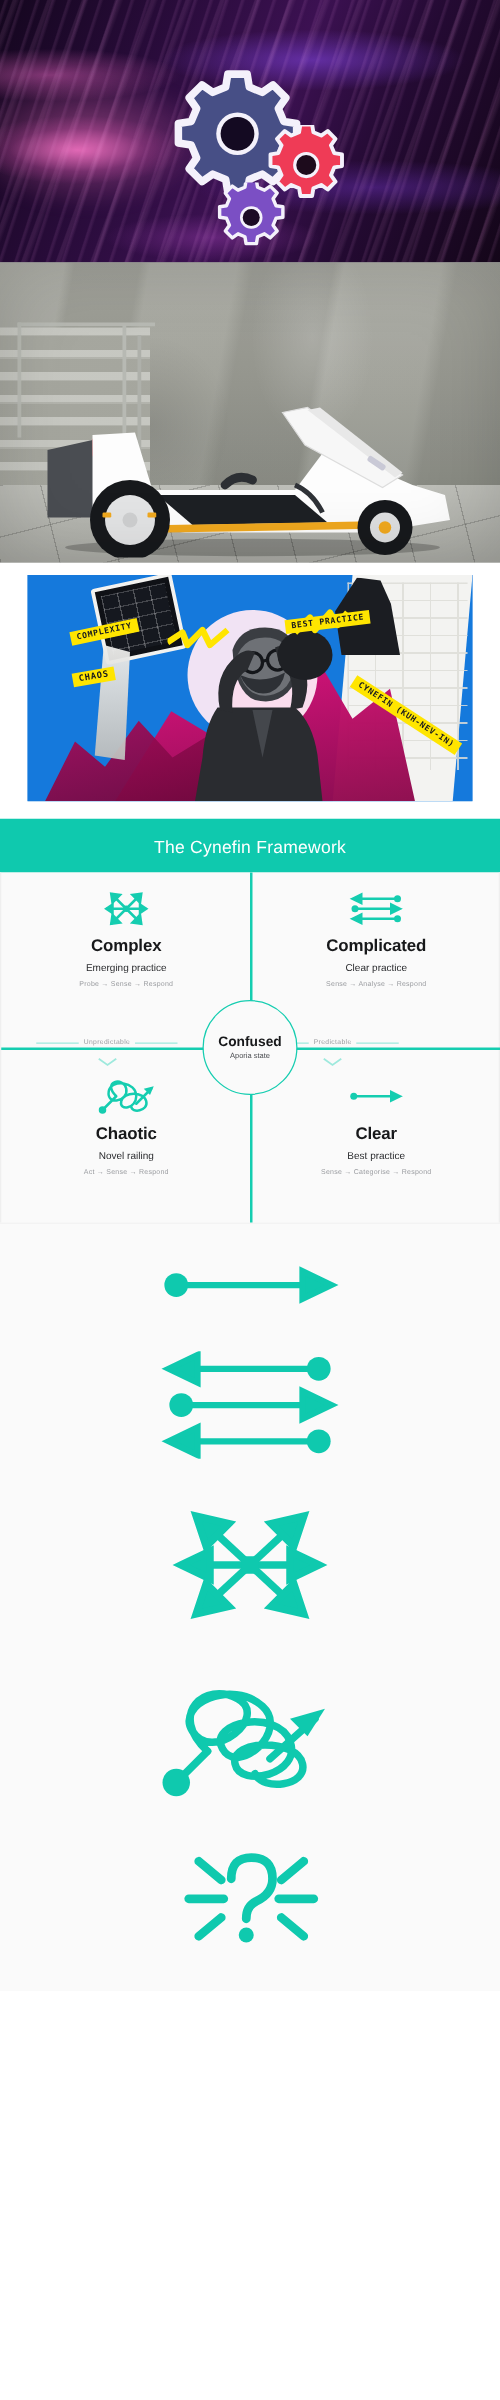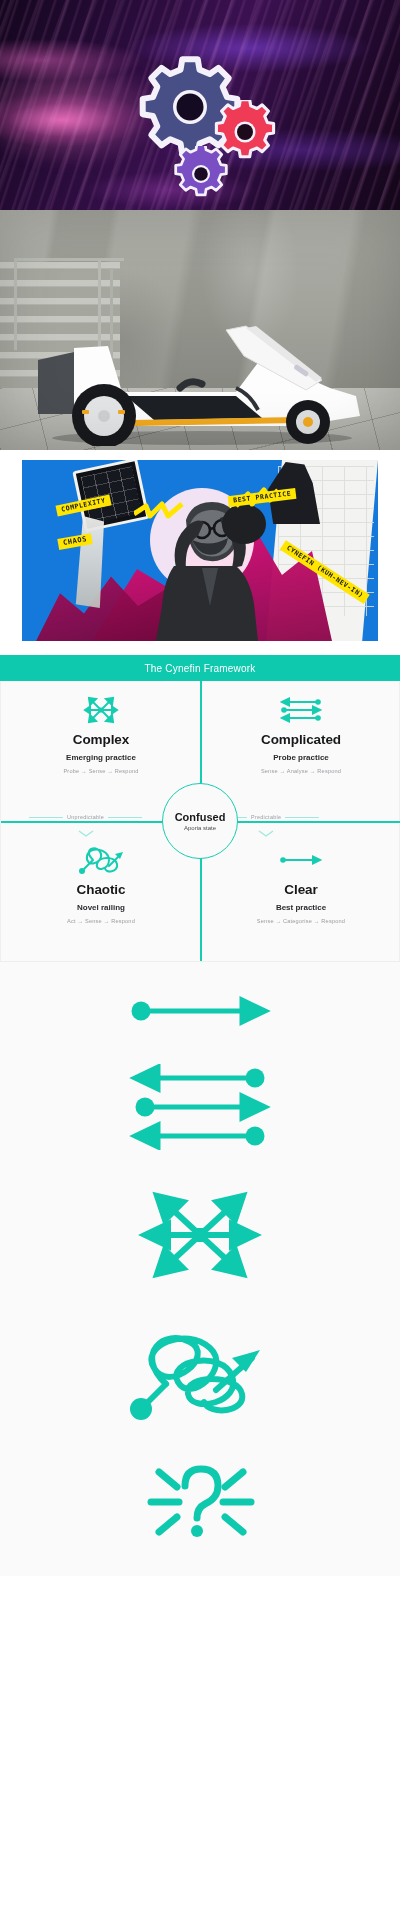--- a/index.html
+++ b/index.html
@@ -197,23 +197,23 @@
   .lbl-chaos{ left:36px; top:76px; font-size:7px; transform:rotate(-10deg); }
   .lbl-best{ right:82px; top:32px; font-size:6.5px; transform:rotate(-7deg); }
   .lbl-cynefin{ right:14px; bottom:38px; font-size:6.5px; transform:rotate(33deg); transform-origin:right bottom;}
 
   
   .cyn{
     width:400px; background:#fafafa;
     border-bottom:1px solid #eee;
   }
   .cyn-head{
-    height:26px; background:#0fc9ae;
+    height:43px; background:#0fc9ae;
     display:flex; align-items:center; justify-content:center;
-    color:#fff; font-size:10px; font-weight:400;
+    color:#fff; font-size:14px; font-weight:400;
     letter-spacing:.2px;
   }
   .cyn-body{
     position:relative; width:400px; height:280px;
     background:#fafafa;
     border-left:1px solid #efefef; border-right:1px solid #efefef;
   }
   .cyn-vline{
     position:absolute; left:199px; top:0; width:1.5px; height:280px;
     background:#15cdb0;
@@ -230,21 +230,21 @@
   .q-tr{ left:200px; top:0; justify-content:flex-start; padding-top:12px;}
   .q-bl{ left:0;   top:140px; justify-content:flex-start; padding-top:22px;}
   .q-br{ left:200px; top:140px; justify-content:flex-start; padding-top:22px;}
   .q-icon{ height:34px; display:flex; align-items:center; justify-content:center; }
   .q-icon svg{ display:block; }
   .q-title{
     font-size:13.5px; font-weight:700; color:#17181a; margin-top:5px;
     letter-spacing:-.1px;
   }
   .q-sub{
-    font-size:8px; font-weight:700; color:#2a2b2e; margin-top:6px;
+    font-size:8px; font-weight:400; color:#2a2b2e; margin-top:6px;
   }
   .q-flow{
     font-size:5.6px; color:#9a9ca0; margin-top:6px; letter-spacing:.2px;
   }
   .center-circle{
     position:absolute; left:161px; top:102px; width:76px; height:76px;
     border-radius:50%;
     background:#fafafa;
     border:1.6px solid #15cdb0;
     display:flex; flex-direction:column; align-items:center; justify-content:center;
@@ -485,21 +485,21 @@
               <line x1="8" y1="14" x2="38" y2="14"></line>
               <polygon points="44,14 37,10.6 37,17.4"></polygon>
               <circle cx="8" cy="14" r="2.8" stroke="none"></circle>
               <line x1="42" y1="22" x2="12" y2="22"></line>
               <polygon points="6,22 13,18.6 13,25.4"></polygon>
               <circle cx="42" cy="22" r="2.8" stroke="none"></circle>
             </g>
           </svg>
         </div>
         <div class="q-title">Complicated</div>
-        <div class="q-sub">Probe practice</div>
+        <div class="q-sub">Clear practice</div>
         <div class="q-flow">Sense → Analyse → Respond</div>
       </div>
 
       <div class="quad q-bl">
         <div class="q-icon">
           <svg width="52" height="32" viewBox="0 0 52 32">
             <g fill="none" stroke="#15cdb0" stroke-width="2" stroke-linecap="round">
               <path d="M8 26 L18 16
                        M18 16 C6 4 24 0 26 10 C28 20 10 24 12 12 C14 2 34 4 34 16
                        C34 26 20 28 22 20 C24 12 40 12 42 20 C44 28 30 30 30 24"></path>

